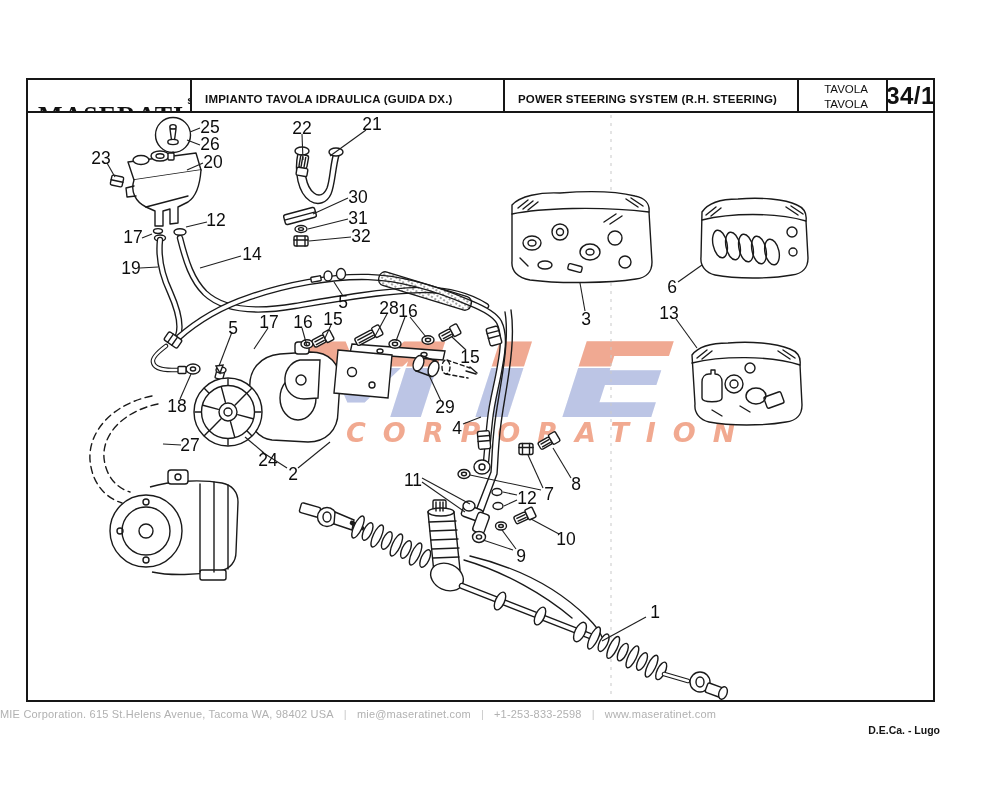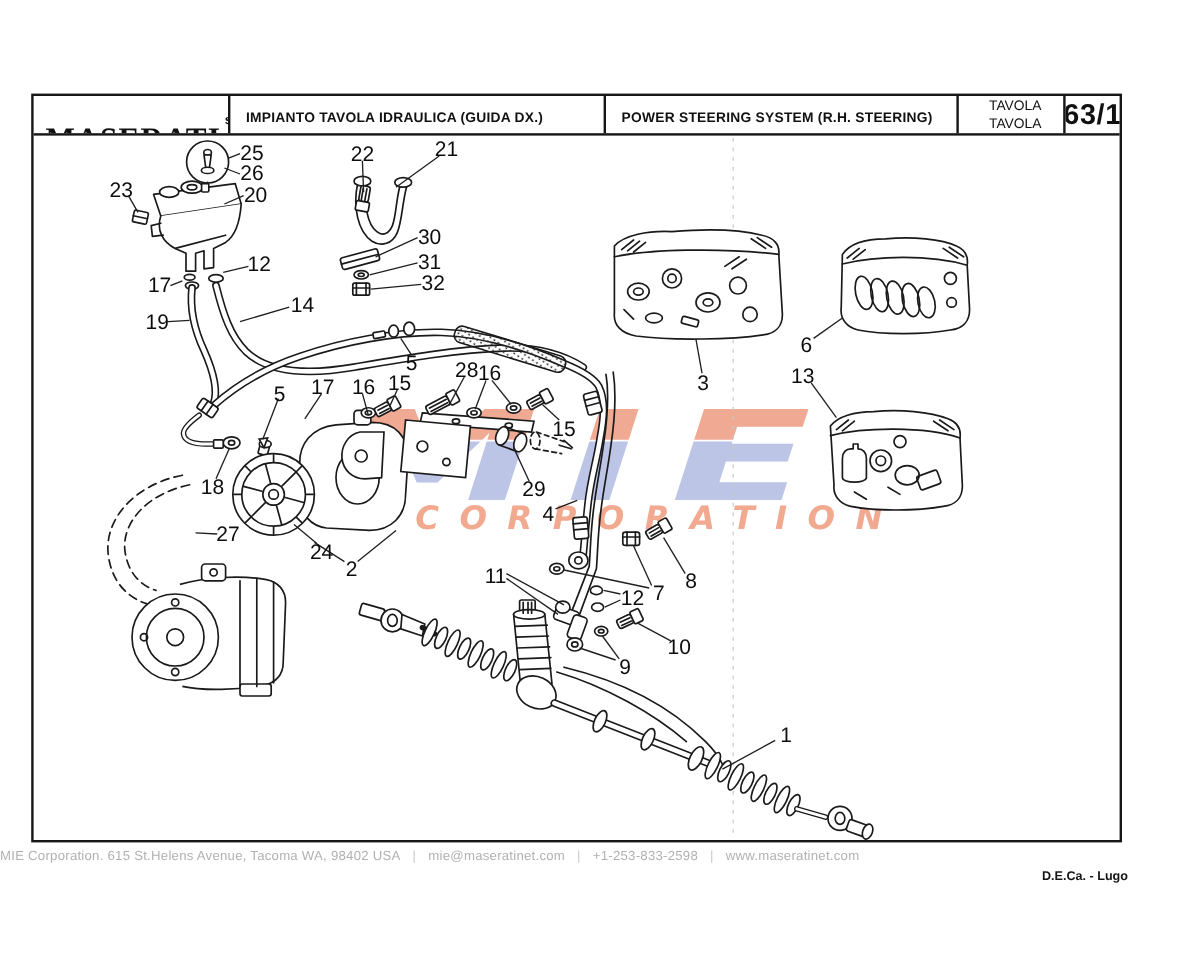--- a/index.html
+++ b/index.html
@@ -64,21 +64,21 @@
       <div class="hcell c-en">
         <span class="ttl">POWER STEERING SYSTEM (R.H. STEERING)</span>
       </div>
       <div class="hcell c-tav">
         <div class="tav">
           <div>TAVOLA</div>
           <div>TAVOLA</div>
         </div>
       </div>
       <div class="hcell c-num">
-        <span class="dnum">63/1</span>
+        <span class="dnum">34/1</span>
       </div>
     </div>
 
     <div class="canvas">
       <div class="wm">
         <span class="wm-top">MIE</span>
         <span class="wm-bot">MIE</span>
       </div>
       <div class="wm-sub">CORPORATION</div>
 

